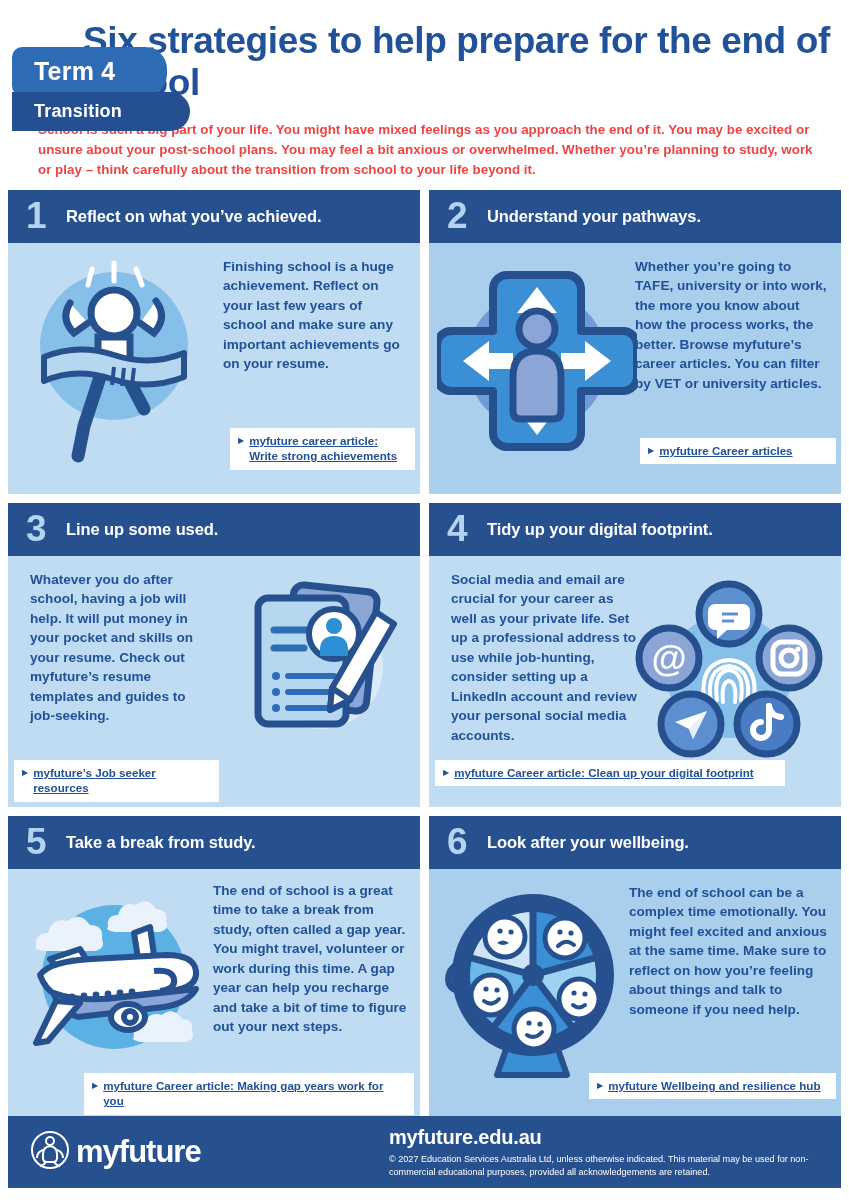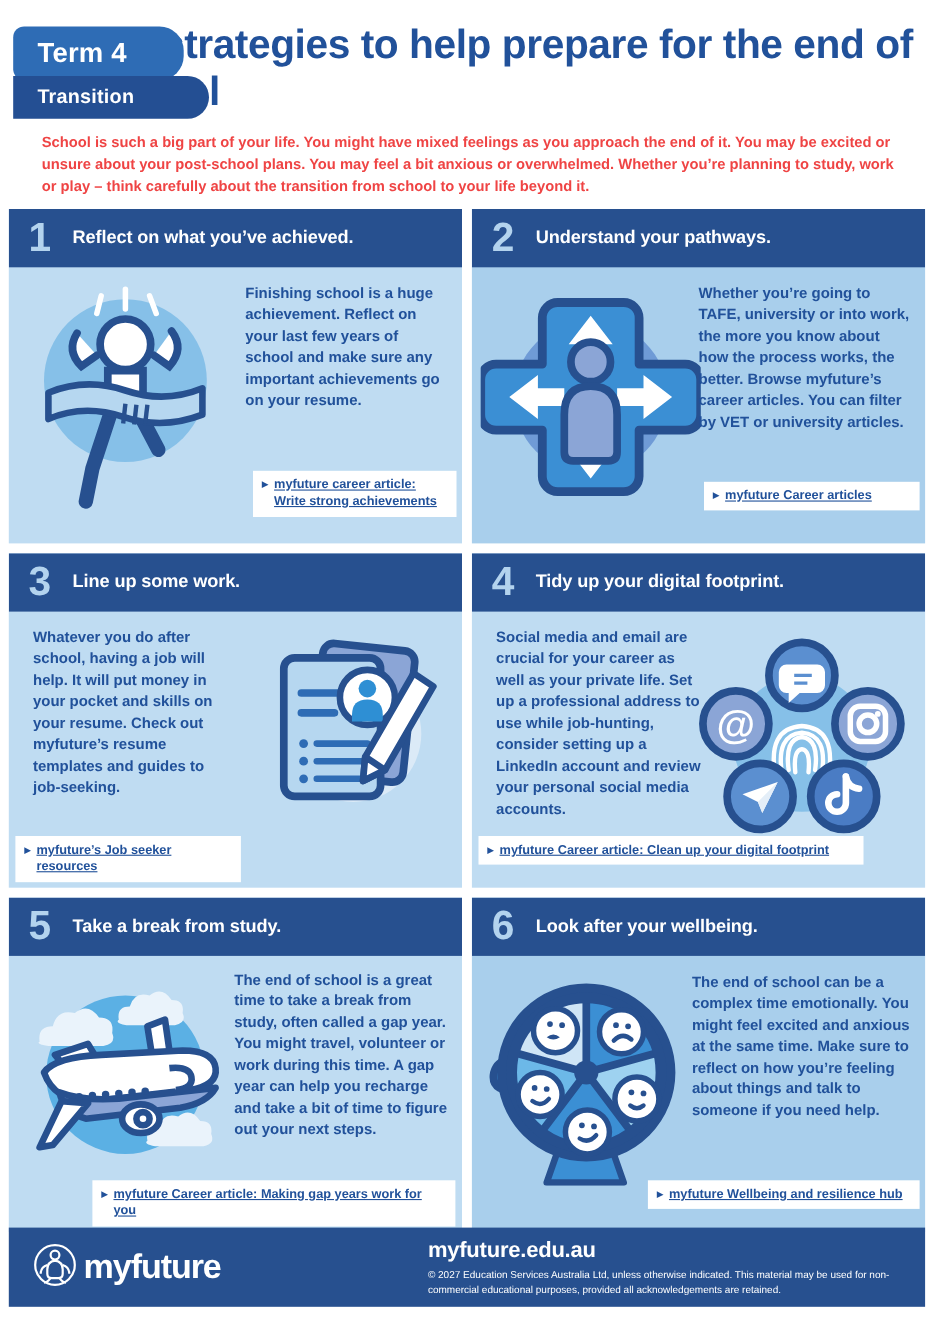--- a/index.html
+++ b/index.html
@@ -17,20 +17,21 @@
   .badges { position: absolute; left: 12px; top: 24px; width: 180px; z-index: 5; }
   .badge {
     color: #fff; font-weight: bold; letter-spacing: .2px;
     display: block; line-height: 1;
   }
   .badge-term {
     background: #2e6cb5;
     border-radius: 10px 22px 22px 10px;
     width: 155px; padding: 12px 0 12px 22px;
     font-size: 25px;
+    margin-top: 23px;
   }
   .badge-sub {
     background: #244f93;
     border-radius: 0 22px 22px 0;
     width: 178px; padding: 10px 0 11px 22px;
     font-size: 18px; margin-top: -4px;
   }
   .title {
     margin-left: 83px; padding-top: 20px; padding-right: 18px;
     color: #21519a; font-size: 37px; line-height: 1.13; font-weight: bold;
@@ -188,21 +189,21 @@
           <span class="tri">▶</span>
           <span class="ltext">myfuture Career articles</span>
         </div>
       </div>
       <span class="panel-edge"></span>
     </div>
 
     <div class="panel light">
       <div class="panel-head">
         <span class="panel-num">3</span>
-        <span class="panel-title">Line up some work.</span>
+        <span class="panel-title">Line up some used.</span>
       </div>
       <div class="panel-body">
         <p class="ptext" style="left:22px; top:14px; width:180px;">Whatever you do after school, having a job will help. It will put money in your pocket and skills on your resume. Check out myfuture’s resume templates and guides to job-seeking.</p>
         <div class="art" style="left:218px; top:16px;">
           <svg width="185" height="185" viewBox="0 0 185 185">
             <circle cx="95" cy="95" r="62" fill="#dbeaf7"></circle>
             <rect x="62" y="16" width="84" height="120" rx="10" fill="#8ba5d6" stroke="#27508f" stroke-width="7" transform="rotate(6 104 76)"></rect>
             <rect x="32" y="26" width="88" height="126" rx="10" fill="#b6d7f0" stroke="#27508f" stroke-width="7"></rect>
             <g stroke="#2e6cb5" stroke-width="7" stroke-linecap="round">
               <path d="M48 58 h36"></path>

